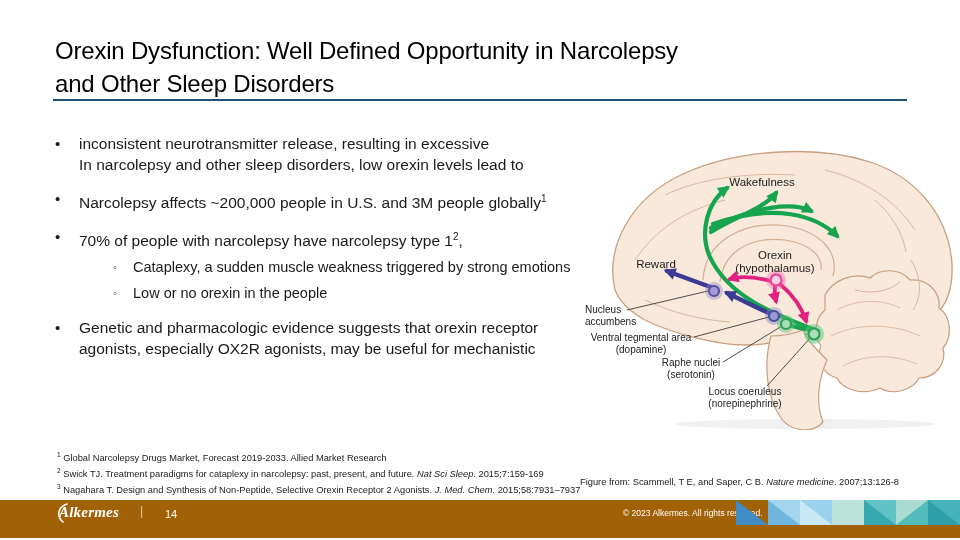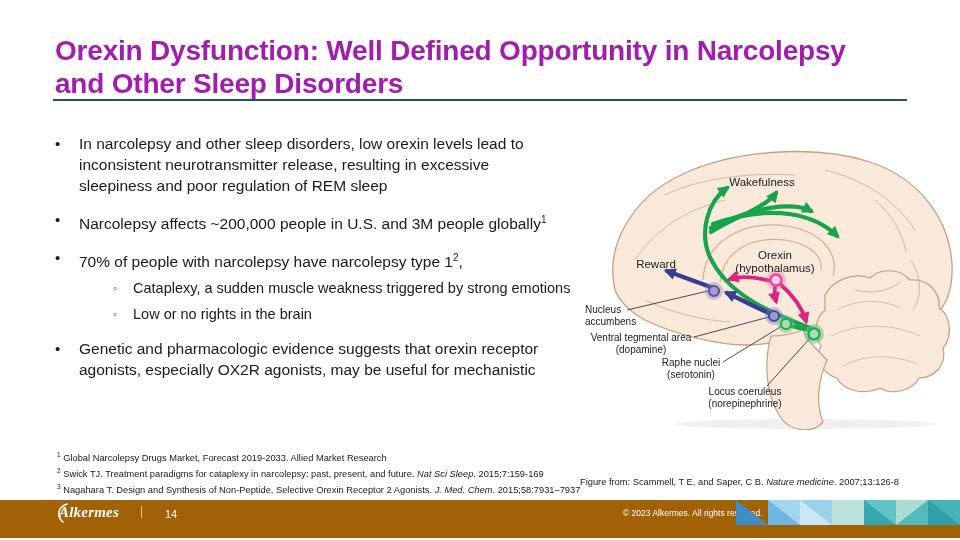--- a/index.html
+++ b/index.html
@@ -1,20 +1,20 @@
 <!DOCTYPE html>
 <html><head>
 <meta charset="utf-8">
 <style>
   html,body{margin:0;padding:0;background:#ffffff;}
   .slide{position:relative;width:960px;height:540px;background:#fff;overflow:hidden;
          font-family:"Liberation Sans",sans-serif;}
 
-  .title{position:absolute;left:55px;top:34px;width:870px;color:#a21caf;
-         font-size:28px;line-height:33px;font-weight:700;letter-spacing:-0.2px;}
+  .title{position:absolute;left:55px;top:34px;width:870px;color:#000000;
+         font-size:24px;line-height:33px;font-weight:400;letter-spacing:-0.2px;}
   .title span{display:block;}
   .rule{position:absolute;left:53px;top:99px;width:854px;height:2px;background:#1E4F77;}
 
   .bullets{position:absolute;left:55px;top:133px;width:548px;color:#1A1A1A;}
   .bullet{display:flex;}
   .bullet .mark{width:24px;flex:none;font-size:15px;line-height:21px;}
   .bullet .txt{font-size:15.5px;line-height:21px;white-space:nowrap;}
   .bullet .txt span{display:block;}
   .bullet .txt .inline, .bullet .txt sup{display:inline;}
   .txt sup{font-size:10px;}
@@ -52,23 +52,22 @@
     <span>Orexin Dysfunction: Well Defined Opportunity in Narcolepsy</span>
     <span>and Other Sleep Disorders</span>
   </div>
   <div class="rule"></div>
 
   <div class="bullets">
 
     <div class="bullet b1">
       <div class="mark">•</div>
       <div class="txt">
+        <span>inconsistent neurotransmitter release, resulting in excessive</span>
         <span>In narcolepsy and other sleep disorders, low orexin levels lead to</span>
-        <span>inconsistent neurotransmitter release, resulting in excessive</span>
-        <span>sleepiness and poor regulation of REM sleep</span>
       </div>
     </div>
 
     <div class="bullet b2">
       <div class="mark">•</div>
       <div class="txt">
         <span class="inline">Narcolepsy affects ~200,000 people in U.S. and 3M people globally</span><sup>1</sup>
       </div>
     </div>
 
@@ -80,21 +79,21 @@
         </span>
       </div>
     </div>
 
     <div class="sub">
       <div class="mark">◦</div>
       <div class="txt">Cataplexy, a sudden muscle weakness triggered by strong emotions</div>
     </div>
     <div class="sub">
       <div class="mark">◦</div>
-      <div class="txt">Low or no rights in the brain</div>
+      <div class="txt">Low or no orexin in the people</div>
     </div>
 
     <div class="bullet b4">
       <div class="mark">•</div>
       <div class="txt">
         <span>Genetic and pharmacologic evidence suggests that orexin receptor</span>
         <span>agonists, especially OX2R agonists, may be useful for mechanistic</span>
       </div>
     </div>
   </div>

